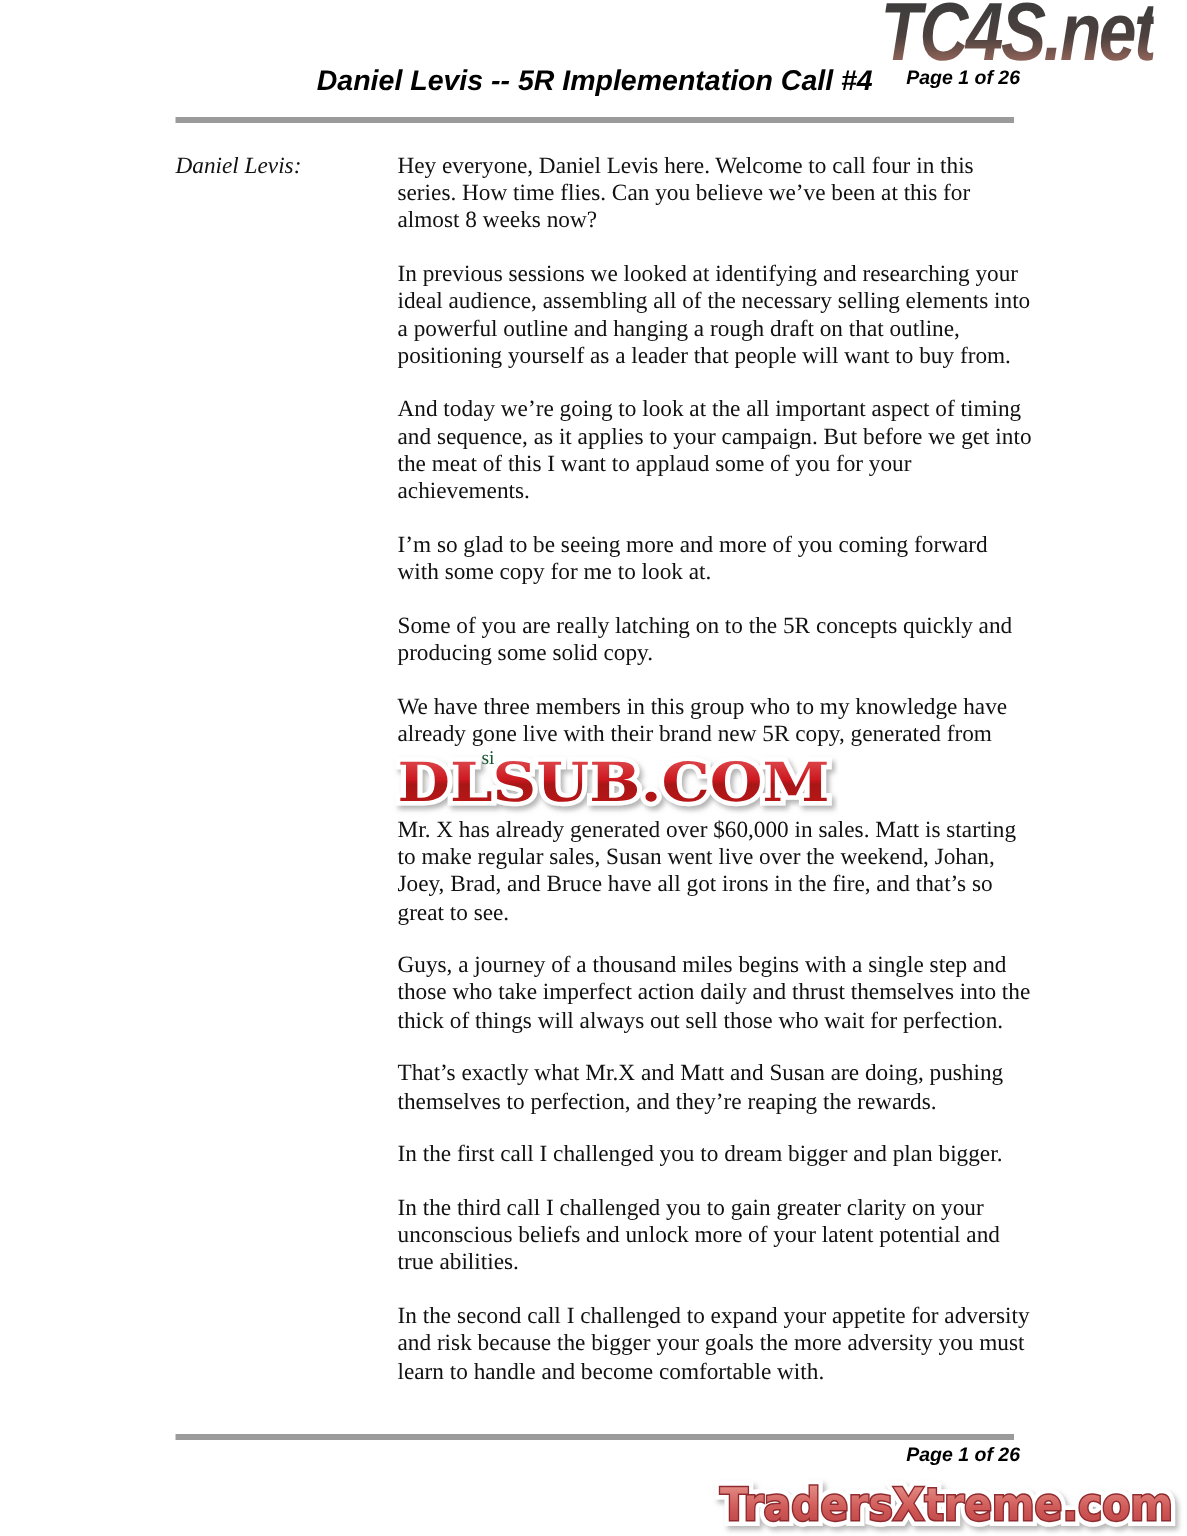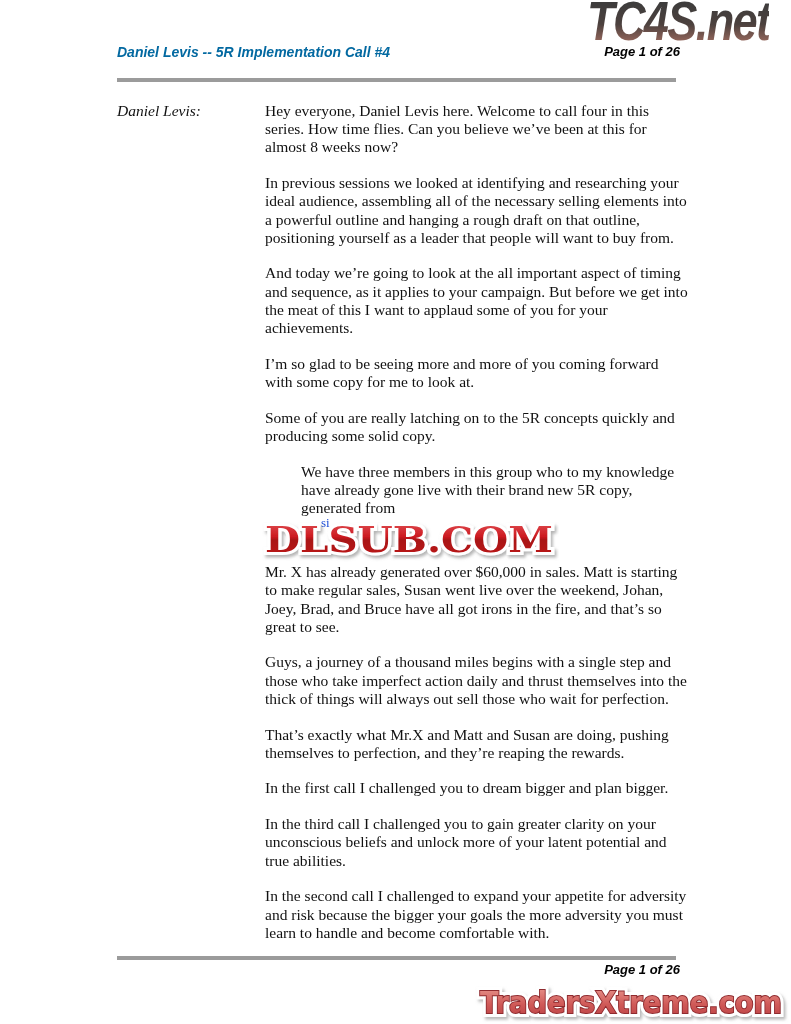--- a/index.html
+++ b/index.html
@@ -20,23 +20,23 @@
     letter-spacing:-2px;
     transform:scaleX(0.82);transform-origin:right top;
     background:linear-gradient(180deg,#3c3c3c 12%,#4c413e 55%,#96675c 88%);
     -webkit-background-clip:text;background-clip:text;
     color:transparent;
     text-shadow:0 0 0 transparent;
   }
   
   .header-title{
     position:absolute;top:44px;left:117px;width:559px;
-    text-align:left;
+    text-align:center;
     font-family:"Liberation Sans", sans-serif;
-    font-weight:bold;font-style:italic;font-size:14px;color:#0369a1;
+    font-weight:bold;font-style:italic;font-size:19px;color:#000000;
   }
   .header-page{
     position:absolute;top:44px;left:117px;width:563px;
     text-align:right;
     font-family:"Liberation Sans", sans-serif;
     font-weight:bold;font-style:italic;font-size:13px;color:#000;
   }
   .rule{
     position:absolute;left:117px;width:559px;height:4px;
     background:#9b9b9b;
@@ -46,28 +46,28 @@
   
   .speaker{
     position:absolute;top:102px;left:117px;
     font-style:italic;font-size:15.5px;
   }
   .text-col{
     position:absolute;top:102px;left:265px;width:424px;
     font-size:15.5px;line-height:18.2px;
   }
   .text-col p{margin:0 0 17.5px 0;padding:0;}
-  .text-col p.pre-stamp{margin-bottom:0;margin-left:36px;}
+  .text-col p.pre-stamp{margin-bottom:0;}
   
   .stamp-block{
     position:relative;height:44px;margin:0 0 2px 0;
   }
   .obscured-fragment{
     position:absolute;top:-3px;left:56px;
-    font-size:13px;color:#1d4ed8;z-index:0;
+    font-size:13px;color:#14532d;z-index:0;
   }
   .stamp-svg{
     position:absolute;left:-6px;top:1px;z-index:1;
   }
   
   .footer-left{
     position:absolute;top:962px;left:117px;
     font-family:"Liberation Sans", sans-serif;
     font-weight:bold;font-style:italic;font-size:13px;color:#000;
   }

